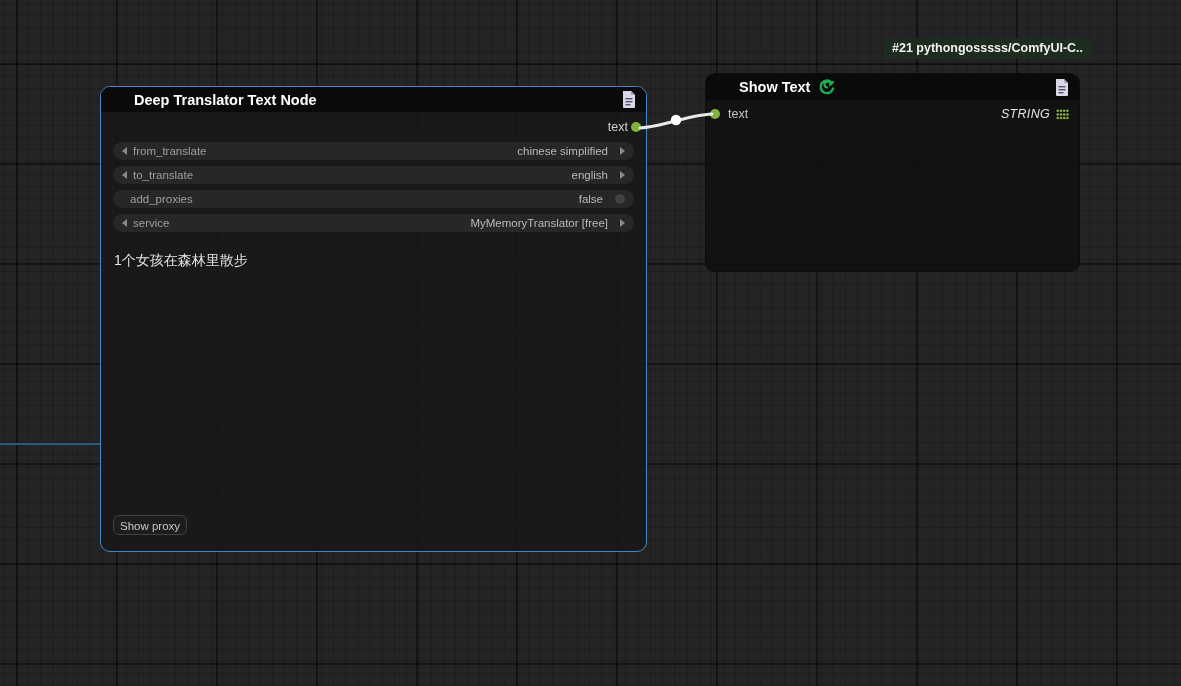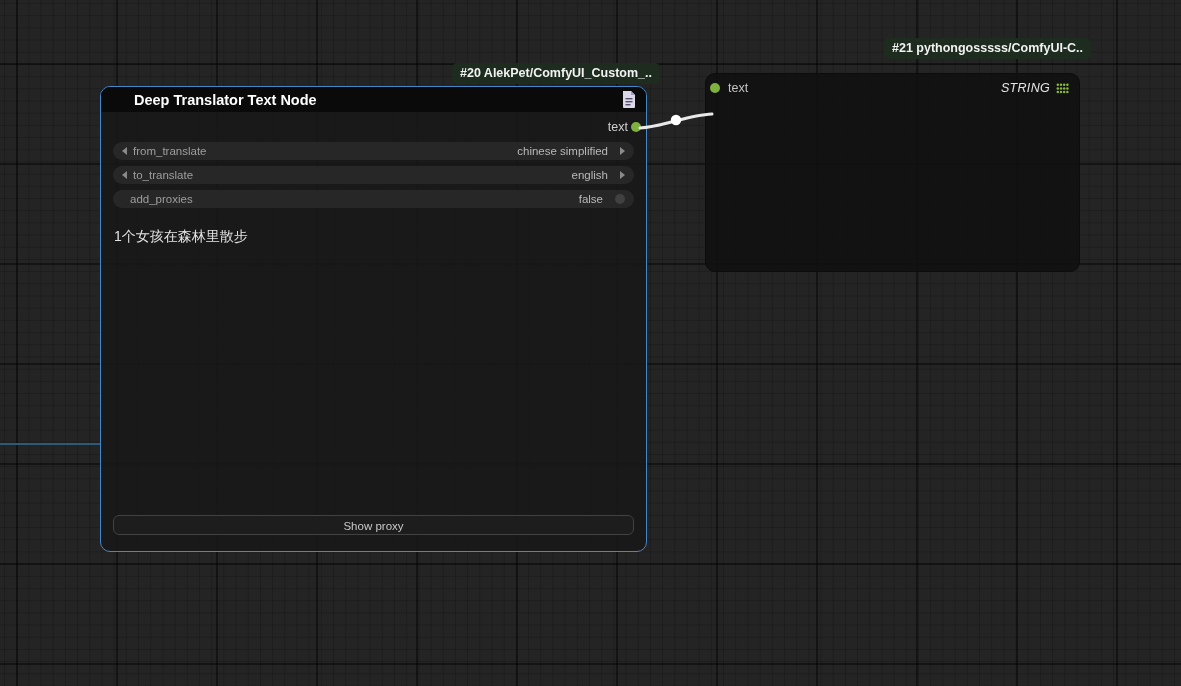--- a/index.html
+++ b/index.html
@@ -59,21 +59,21 @@
   }
   .wrow .wname{margin-left:6px;white-space:nowrap;}
   .wrow .wspacer{flex:1;}
   .wrow .wvalue{color:#b9b9b9;margin-right:12px;white-space:nowrap;}
   .arr{width:0;height:0;border-top:4px solid transparent;border-bottom:4px solid transparent;}
   .arr-left{border-right:5px solid #8a8a8a;}
   .arr-right{border-left:5px solid #8a8a8a;}
   .toggle-dot{width:10px;height:10px;border-radius:50%;background:#414141;}
 
   .node-text{padding:13px 13px 0 13px;color:#e3e3e3;font-size:14px;line-height:18px;cursor:text;}
-  .btn-stack{position:absolute;left:12px;right:12px;bottom:16px;display:flex;flex-direction:column;gap:4px;}
+  .btn-stack{position:absolute;left:12px;right:12px;bottom:16px;display:flex;flex-direction:row;gap:4px;}
   .nbtn{
     height:20px;background:#1d1d1d;border:1px solid #424242;border-radius:6px;
     color:#c8c8c8;font-size:11.5px;font-family:inherit;cursor:pointer;line-height:18px;
   }
 
   
   .in-row{position:relative;height:28px;display:flex;align-items:center;padding:0 10px 0 22px;}
   .in-row .slot-dot{left:4px;top:9px;}
   .in-row .in-label{color:#c3c3c3;font-size:12.5px;}
   .in-row .wspacer{flex:1;}
@@ -81,21 +81,20 @@
   .node2-text{padding:9px 13px 0 13px;color:#e0e0e0;font-size:13.5px;font-weight:500;}
   .icon-btn{display:flex;align-items:center;cursor:pointer;}
 </style>
 </head>
 <body>
 
 <div class="canvas">
 
   <div class="axis-line"></div>
 
-  <div class="badge badge1">#20 AlekPet/ComfyUI_Custom_..</div>
   <div class="badge badge2">#21 pythongosssss/ComfyUI-C..</div>
 
   <div class="node node1">
     <div class="titlebar">
       <span class="hamburger icon-btn">
           <span></span>
           <span></span>
           <span></span>
         </span>
       <span class="title">Deep Translator Text Node</span>
@@ -130,30 +129,61 @@
         <span class="wspacer"></span>
         <span class="wvalue">english</span>
         <span class="arr arr-right"></span>
       </div>
       <div class="wrow">
         <span class="wname" style="margin-left:8px">add_proxies</span>
         <span class="wspacer"></span>
         <span class="wvalue">false</span>
         <span class="toggle-dot"></span>
       </div>
+      <div class="wrow">
+        <span class="arr arr-left"></span>
+        <span class="wname">service</span>
+        <span class="wspacer"></span>
+        <span class="wvalue">MyMemoryTranslator [free]</span>
+        <span class="arr arr-right"></span>
+      </div>
     </div>
 
     <div class="node-text">1个女孩在森林里散步</div>
 
     <div class="btn-stack">
       <button class="nbtn">Show proxy</button>
     </div>
   </div>
 
   <div class="node node2">
+    <div class="titlebar" style="height:26px">
+      <span class="hamburger icon-btn">
+          <span></span>
+          <span></span>
+          <span></span>
+        </span>
+      <span class="title">Show Text</span>
+      <span class="icon-btn">
+        <svg width="17" height="17" viewBox="0 0 17 17">
+          <path d="M13.5 3.5 A6.3 6.3 0 1 0 15 9.5" fill="none" stroke="#1fae4e" stroke-width="2.4" stroke-linecap="round"></path>
+          <path d="M9 8.5 A3 3 0 1 1 12.5 5.5 L15 3.2" fill="none" stroke="#1fae4e" stroke-width="2.2" stroke-linecap="round"></path>
+        </svg>
+      </span>
+      <span class="spacer"></span>
+      <span class="icon-btn">
+        <svg width="14" height="17" viewBox="0 0 14 17">
+          <path d="M1 0 H9 L13 4 V16 Q13 17 12 17 H2 Q1 17 1 16 Z" fill="#dcd8ea"></path>
+          <path d="M9 0 L13 4 H9 Z" fill="#a7a0c4"></path>
+          <rect x="3.5" y="7" width="7" height="1.4" fill="#55506b"></rect>
+          <rect x="3.5" y="10" width="7" height="1.4" fill="#55506b"></rect>
+          <rect x="3.5" y="13" width="5" height="1.4" fill="#55506b"></rect>
+        </svg>
+      </span>
+    </div>
 
     <div class="in-row">
       <span class="slot-dot"></span>
       <span class="in-label">text</span>
       <span class="wspacer"></span>
       <span class="type-label">STRING</span>
       <span class="icon-btn">
         <svg width="13" height="11" viewBox="0 0 13 11">
           <g fill="#86b83f">
             <circle cx="1.8" cy="1.8" r="1.25"></circle>

